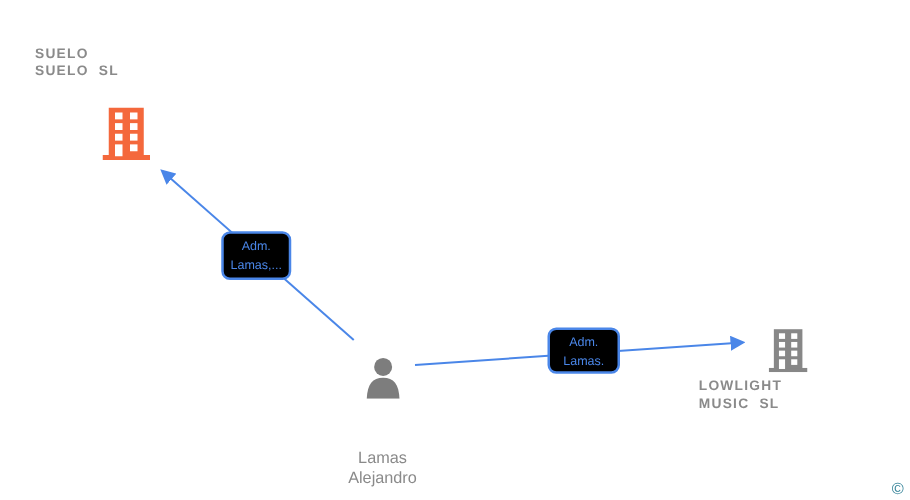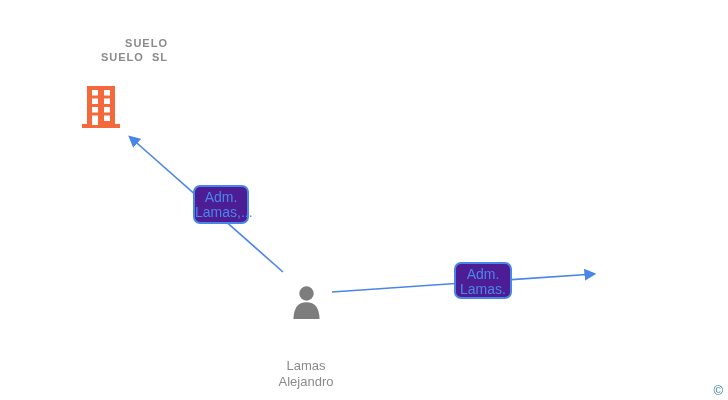--- a/index.html
+++ b/index.html
@@ -19,51 +19,50 @@
     position: absolute;
     left: 0; top: 0;
     width: 728px; height: 400px;
   }
   .node {
     position: absolute;
     cursor: pointer;
   }
   .company-label {
     position: absolute;
-    text-align: right;
+    text-align: left;
     font-size: 11px;
     font-weight: bold;
     letter-spacing: 1px;
     line-height: 14px;
     color: var(--text-gray, #8a8a8a);
   }
   .company-label div, .person-label div { white-space: pre; }
   .person-label {
     position: absolute;
     text-align: center;
     font-size: 13px;
     line-height: 16px;
     color: var(--text-gray, #8a8a8a);
   }
   .icon-wrap {
     position: absolute;
   }
   .edge-label {
     position: absolute;
     box-sizing: border-box;
-    background: #4c1d95;
+    background: #000000;
     border: 2px solid var(--accent-blue, #4a86e8);
     border-radius: 7px;
     color: var(--accent-blue, #4a86e8);
-    font-size: 14px;
+    font-size: 10px;
     line-height: 15px;
     text-align: center;
     padding-top: 3px;
     cursor: pointer;
-    margin-left: 16px;
   }
   .watermark {
     position: absolute;
     right: 5px;
     bottom: 2px;
     display: flex;
     align-items: baseline;
     gap: 5px;
     text-decoration: none;
     cursor: pointer;
@@ -139,18 +138,42 @@
       <div>Lamas</div>
       <div>Alejandro</div>
     </div>
   </div>
 
   <div class="edge-label" style="left:438px; top:262px; width:58px; height:37px;">
     <div>Adm.</div>
     <div>Lamas.</div>
   </div>
 
+  <div class="node" style="left:559px; top:262px; width:140px; height:72px;">
+    <div class="icon-wrap" style="left:56px; top:0;">
+      <svg width="31" height="37" viewBox="0 0 38 42" xmlns="http://www.w3.org/2000/svg">
+        <g style="fill: var(--c2-gray, #878787)">
+          <rect x="0" y="38" width="38" height="4"></rect>
+          <rect x="5" y="0" width="28" height="39"></rect>
+        </g>
+        <g fill="#ffffff">
+          <rect x="10" y="4" width="6" height="5.5"></rect>
+            <rect x="22" y="4" width="6" height="5.5"></rect>
+          <rect x="10" y="12.5" width="6" height="5.5"></rect>
+            <rect x="22" y="12.5" width="6" height="5.5"></rect>
+          <rect x="10" y="21" width="6" height="5.5"></rect>
+            <rect x="22" y="21" width="6" height="5.5"></rect>
+          <rect x="10" y="29.5" width="6" height="9.5"></rect>
+            <rect x="22" y="29.5" width="6" height="5.5"></rect>
+        </g>
+      </svg>
+    </div>
+    <div class="company-label" style="left:0; top:40px; width:140px;">
+      <div>LOWLIGHT</div>
+      <div>MUSIC  SL</div>
+    </div>
+  </div>
 
   <div class="watermark">
     <span class="wm-copy">©</span>
   </div>
 
 </div>
 
 </body></html>

